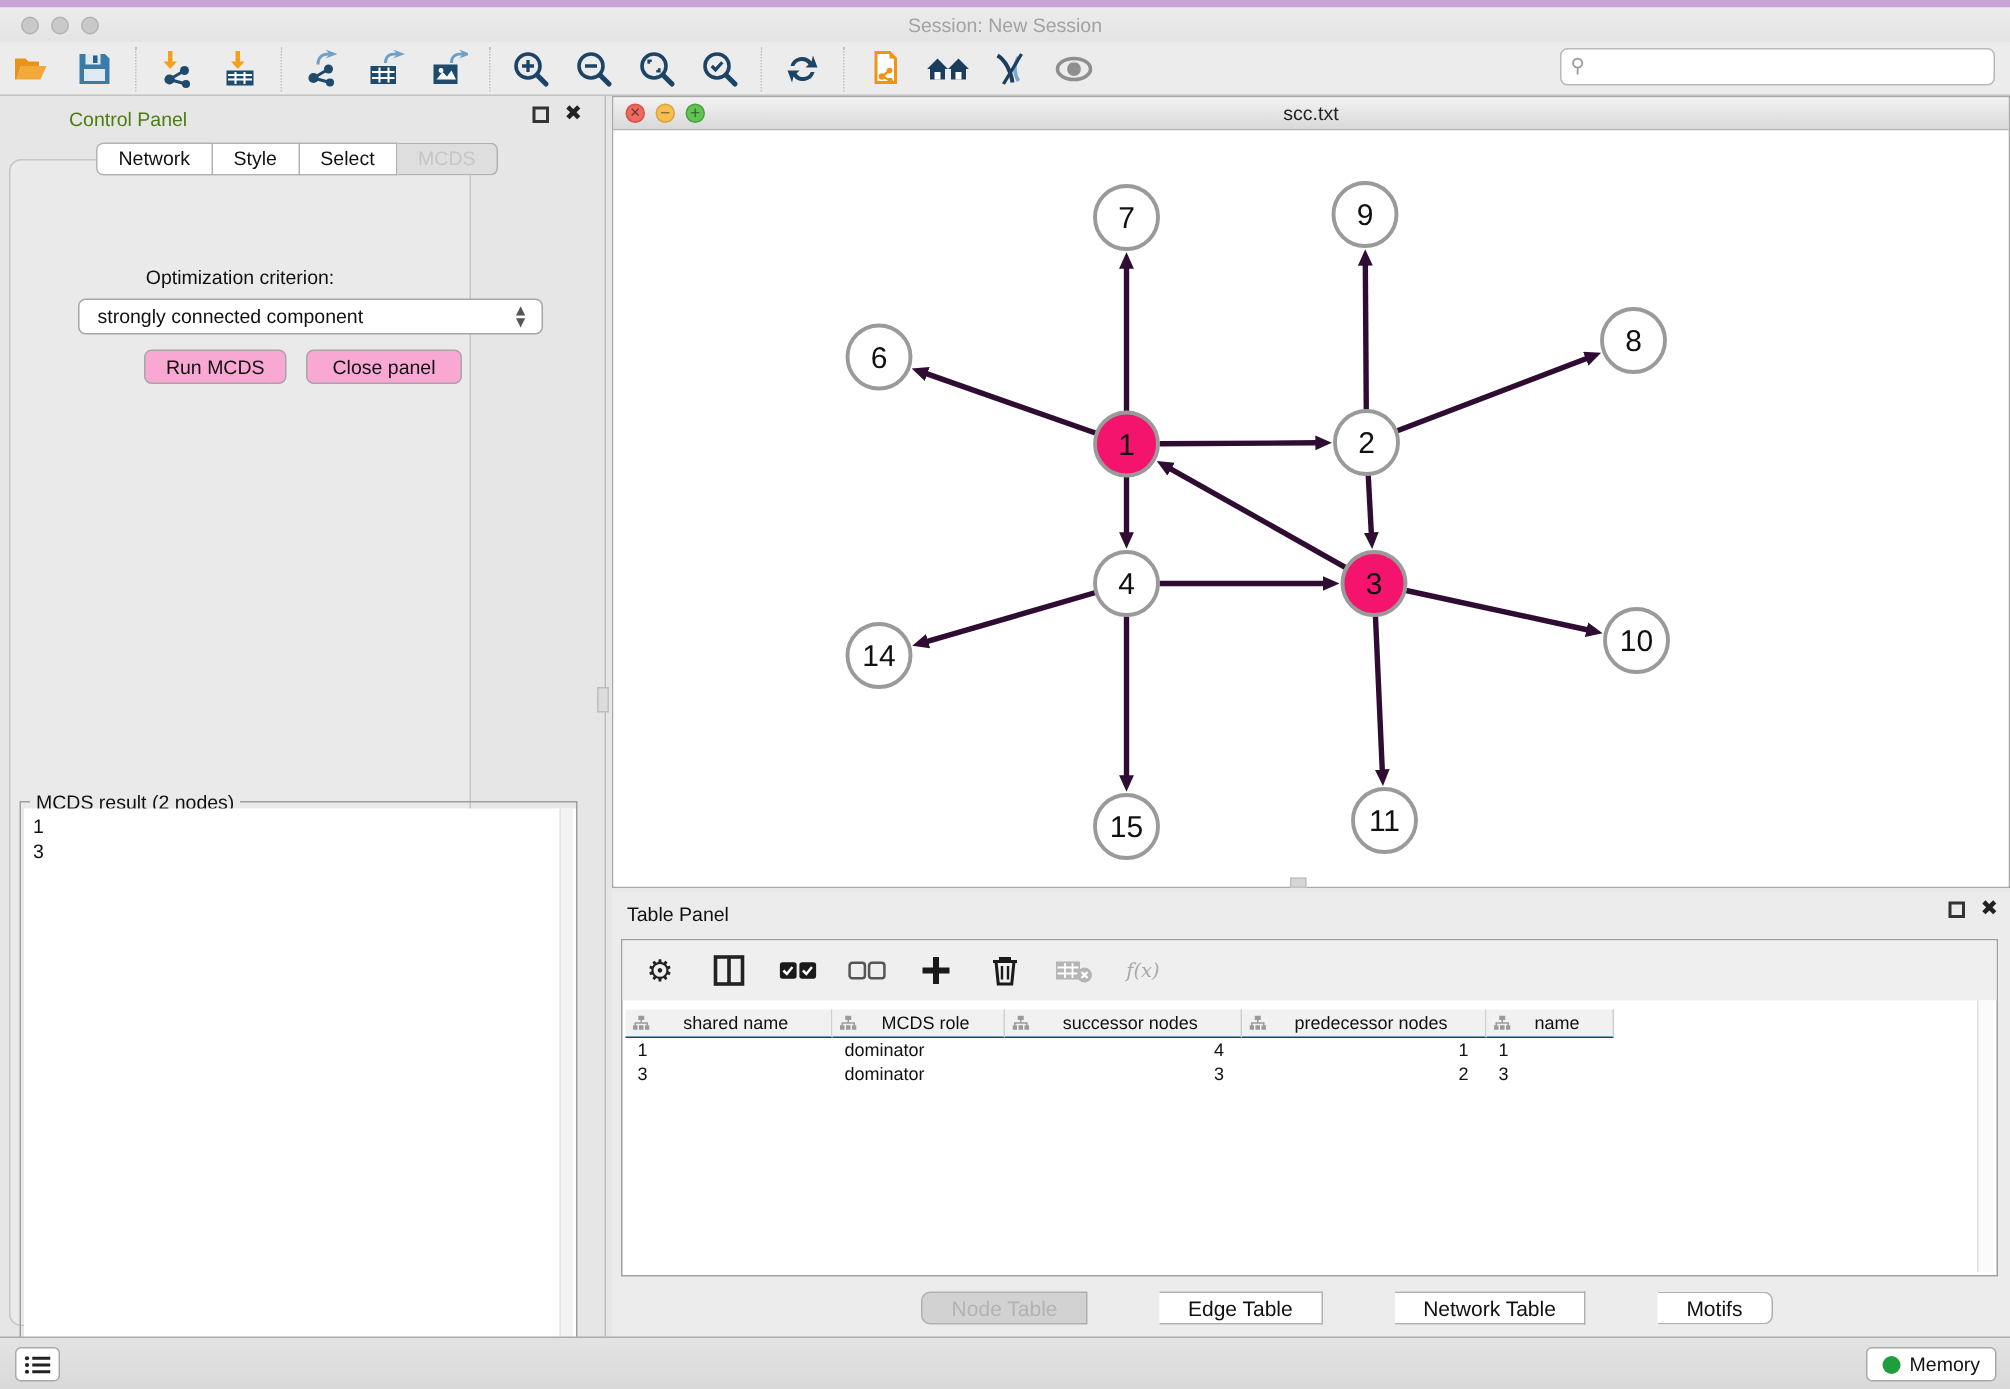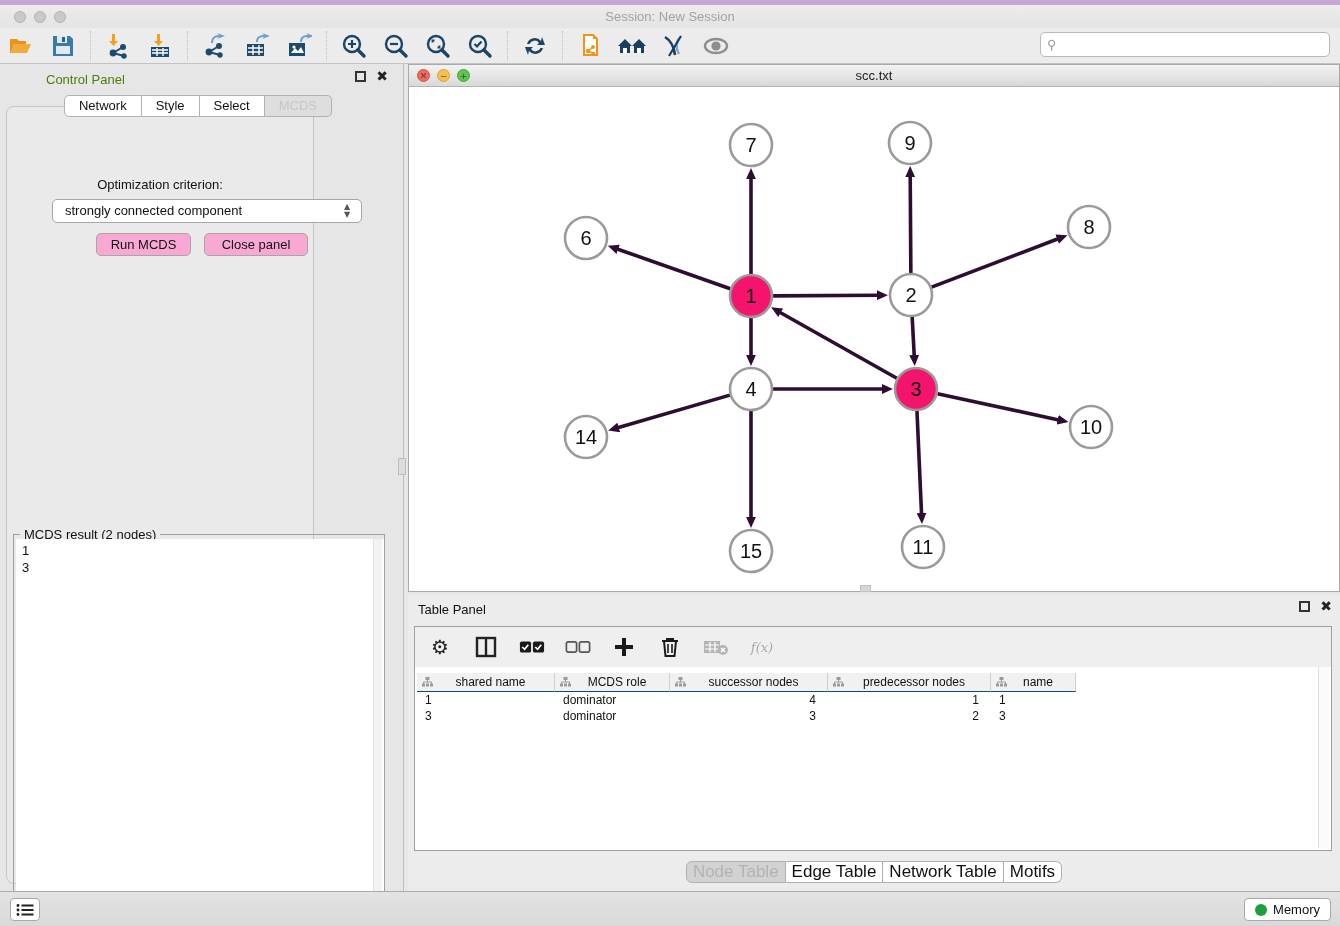--- a/index.html
+++ b/index.html
@@ -98,22 +98,22 @@
                border-left:1px solid #e0e0e0; }
   #tbl { position:absolute; left:2px; top:46px; right:13px; }
   .hdr-row { display:flex; height:19px; }
   .hdr-cell { background:#f1f1f1; border-right:1px solid #cfcfcf; border-bottom:1px solid #0c4a6e;
               display:flex; align-items:center; font-size:12px; color:#111; }
   .hdr-cell .lbl { flex:1; text-align:center; padding-right:6px; }
   .body-row { display:flex; height:16px; font-size:12px; color:#111; }
   .body-cell { overflow:hidden; white-space:nowrap; }
   
   #tp-tabs { position:absolute; left:0; bottom:8px; width:100%; display:flex; justify-content:center; }
-  .tp-tab { height:22px; padding:0 6px; font-size:17px; line-height:20px; background:#fff;
-            border:1px solid #b0b0b0; border-left:none; color:#111; }
+  .tp-tab { height:22px; padding:0 19px; font-size:14px; line-height:20px; background:#fff;
+            border:1px solid #b0b0b0; border-left:none; color:#111;margin-left:48px; }
   .tp-tab:first-child { border-left:1px solid #b0b0b0; border-radius:6px 0 0 6px; }
   .tp-tab:last-child { border-radius:0 6px 6px 0; }
   .tp-tab.selected { background:#d2d2d2; color:#b3b3b3; }
 
   
   #statusbar { position:absolute; left:0; top:891px; width:1340px; height:35px;
                background:linear-gradient(#e3e3e3,#d9d9d9); border-top:1px solid #ababab;padding-left:12px; }
   #list-btn { position:absolute; left:10px; top:6px; width:30px; height:23px; background:#fff;
               border:1px solid #a9a9a9; border-radius:4px; display:flex; align-items:center; justify-content:center; }
   #memory-btn { position:absolute; right:9px; top:6px; height:23px; background:#fff;

